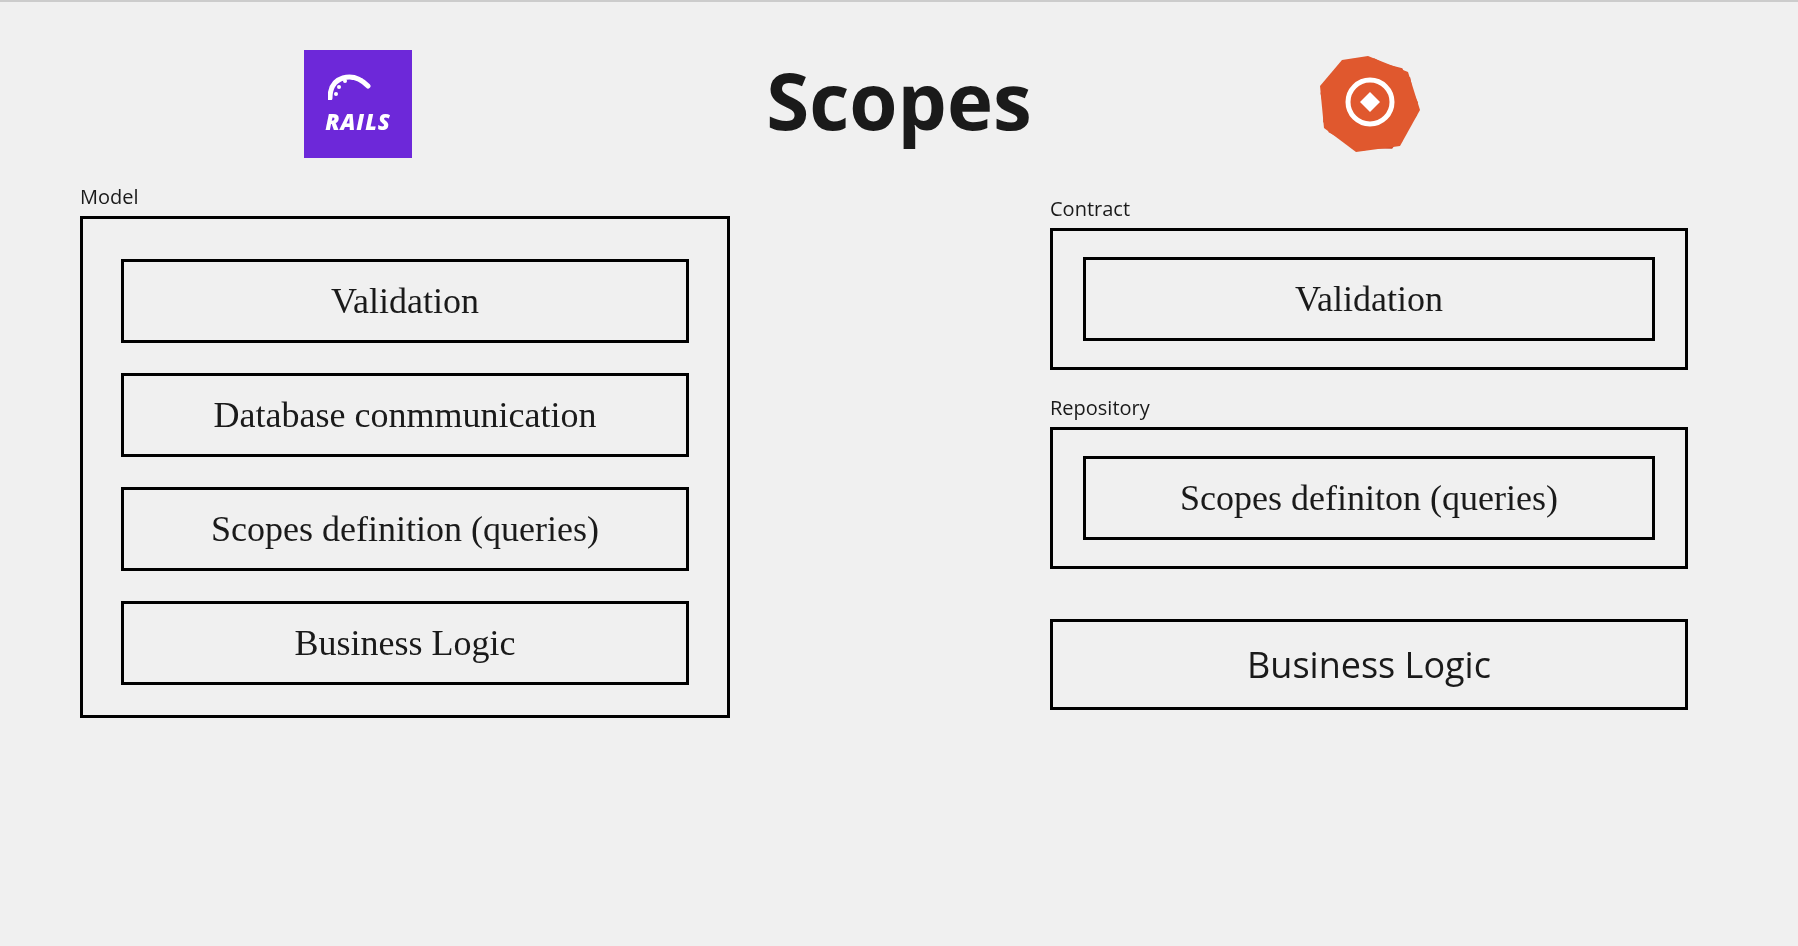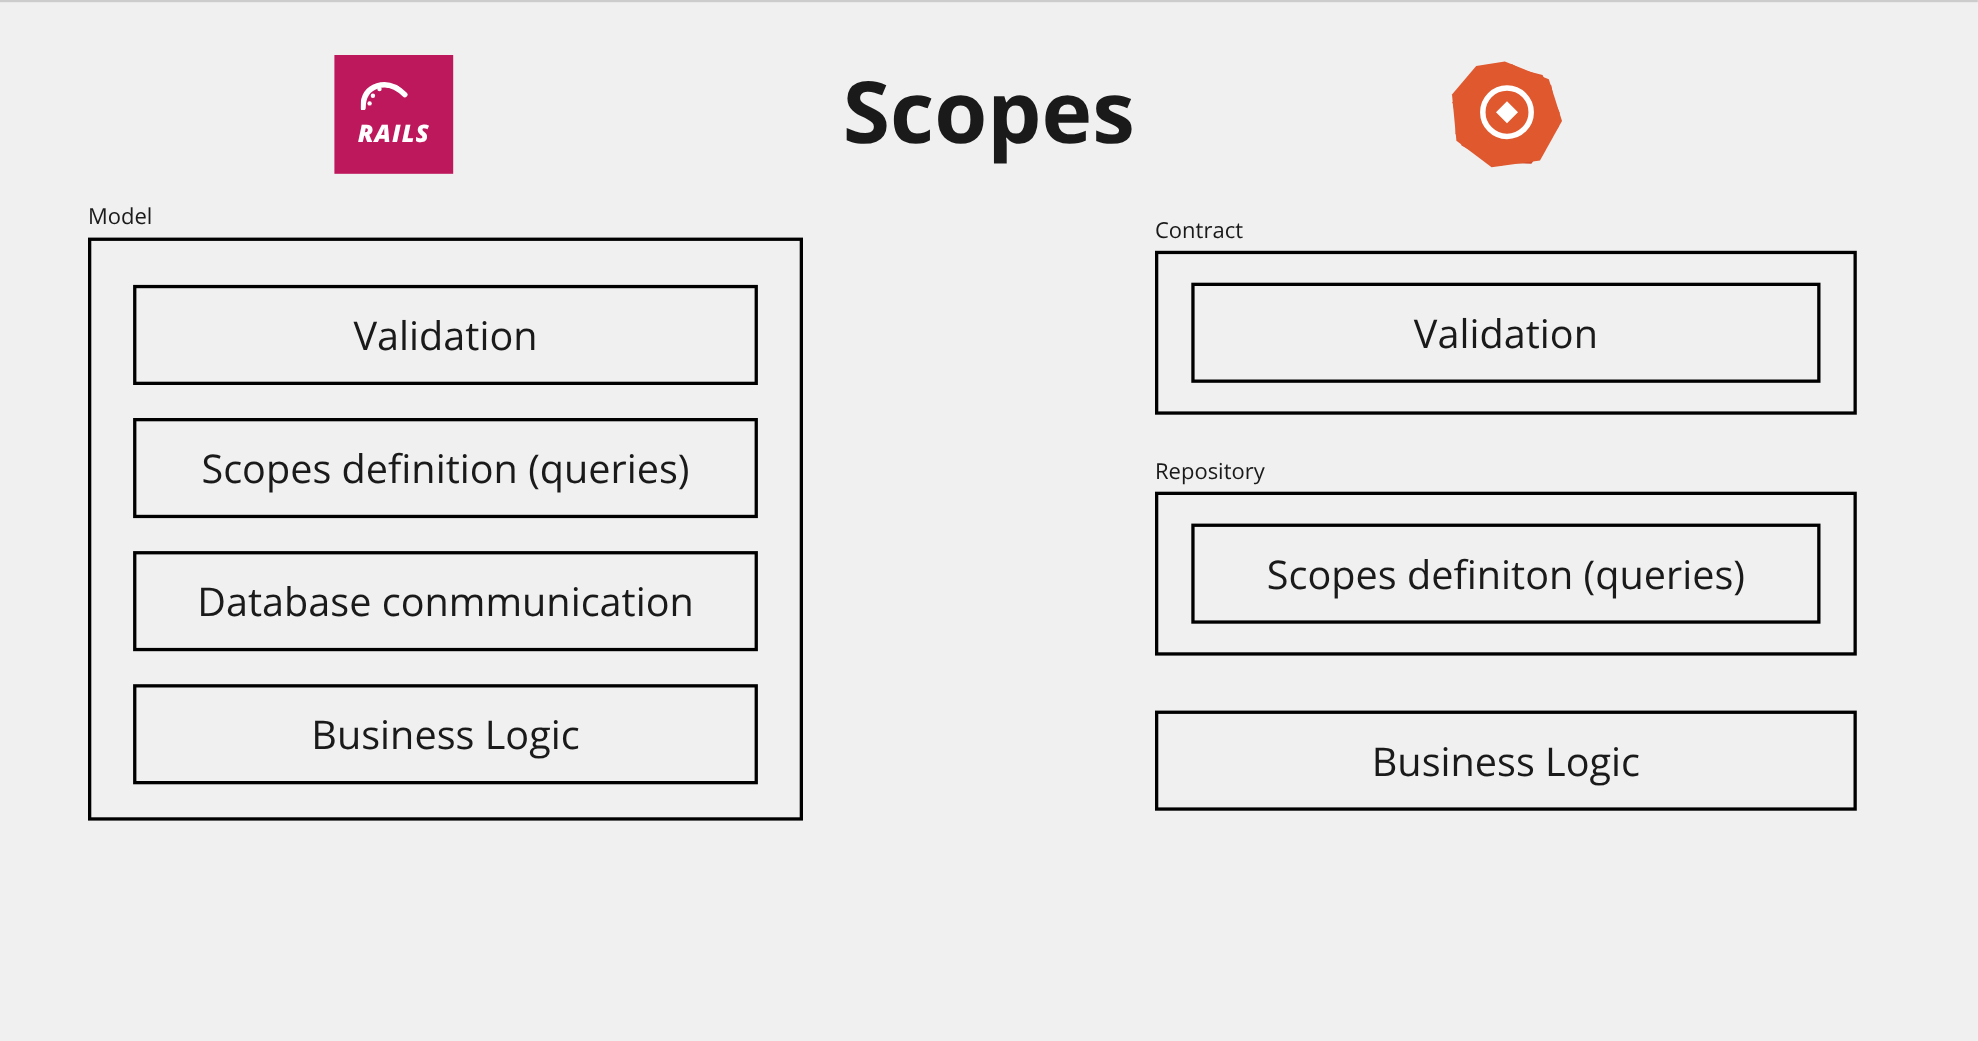--- a/index.html
+++ b/index.html
@@ -28,21 +28,21 @@
       font-weight: 700;
       color: #1a1a1a;
       text-align: center;
     }
     .rails-logo {
       position: absolute;
       left: 304px;
       top: 48px;
       width: 108px;
       height: 108px;
-      background: #be185d;
+      background: #6d28d9;
       display: flex;
       align-items: center;
       justify-content: center;
       flex-direction: column;
     }
     .rails-logo-text {
       color: white;
       font-size: 22px;
       font-weight: 800;
       font-style: italic;
@@ -70,21 +70,22 @@
     }
     .group-label {
       font-size: 20px;
       color: #1a1a1a;
       margin-bottom: 6px;
       font-weight: 400;
     }
     .group-box {
       border: 3px solid #000;
       padding: 30px 38px;
-      margin-bottom: 37px;
+      margin-bottom: 24px;
+      font-family: Liberation Serif, serif;
     }
     .item-box {
       border: 3px solid #000;
       padding: 18px 22px;
       text-align: center;
       font-size: 36px;
       color: #1a1a1a;
       margin-bottom: 30px;
       font-weight: 400;
     }
@@ -141,22 +142,22 @@
       <polygon points="62,42 72,52 62,62 52,52" fill="white"></polygon>
     </svg>
   </div>
 </div>
 
 <div class="columns">
   <div class="left-col">
     <div class="group-label">Model</div>
     <div class="group-box">
       <div class="item-box">Validation</div>
+      <div class="item-box">Database conmmunication</div>
       <div class="item-box">Scopes definition (queries)</div>
-      <div class="item-box">Database conmmunication</div>
       <div class="item-box">Business Logic</div>
     </div>
   </div>
 
   <div class="right-col">
     <div class="group-label">Contract</div>
     <div class="group-box">
       <div class="item-box">Validation</div>
     </div>
 

